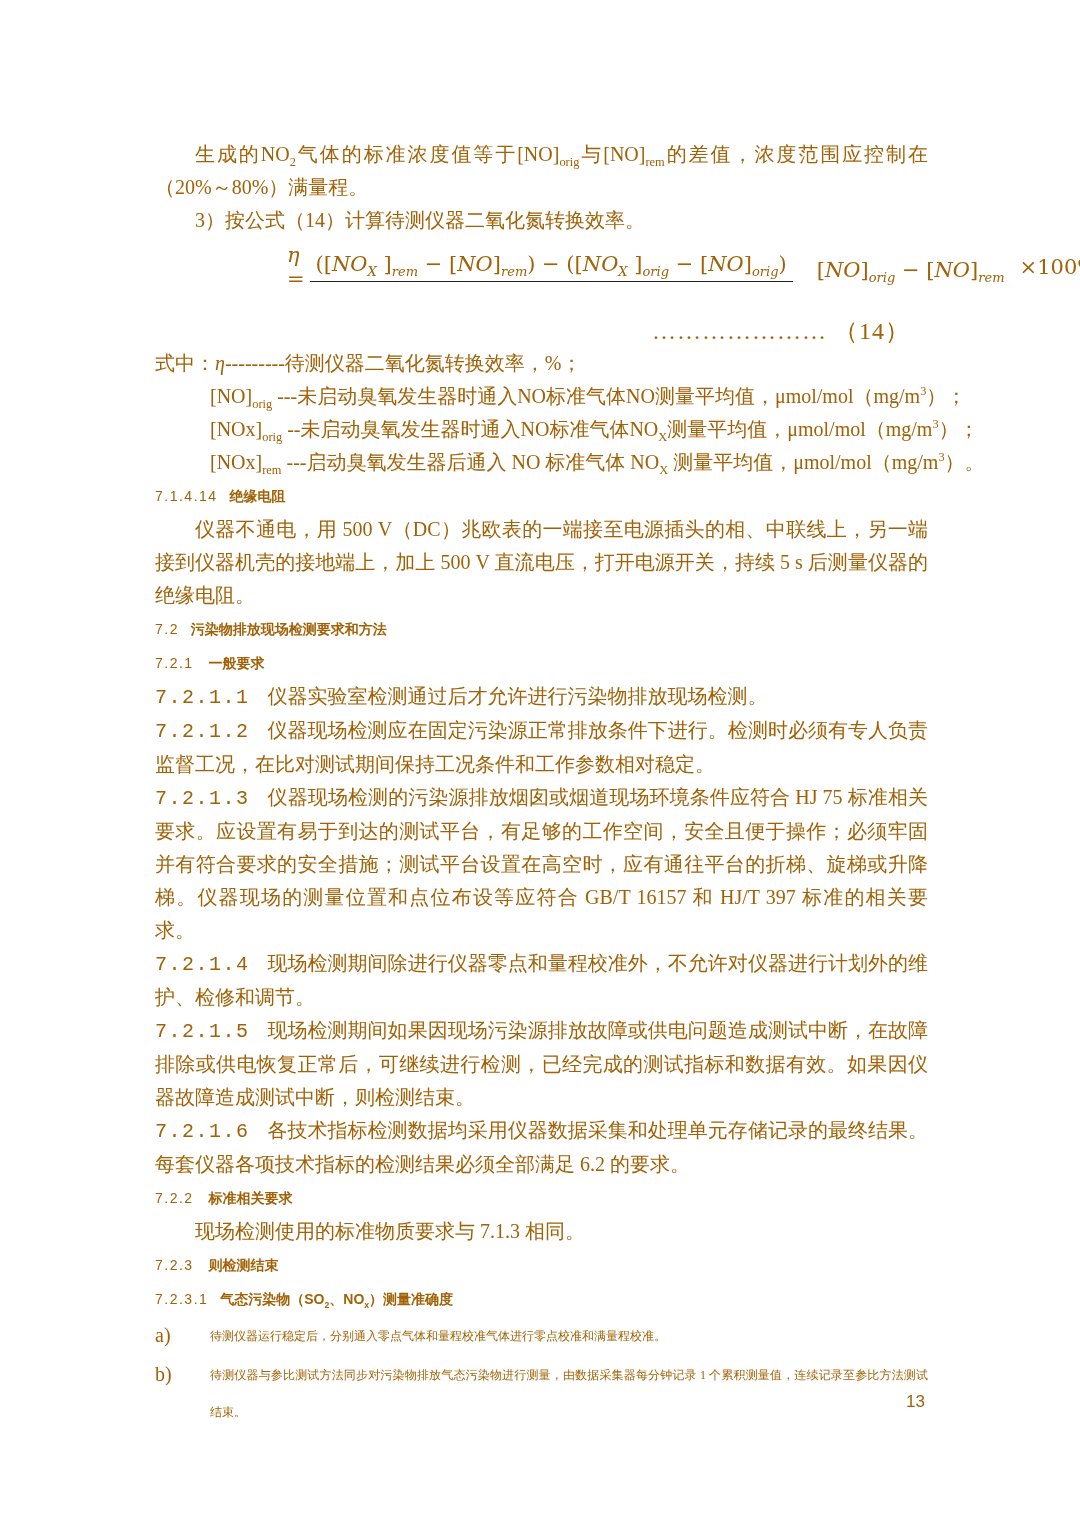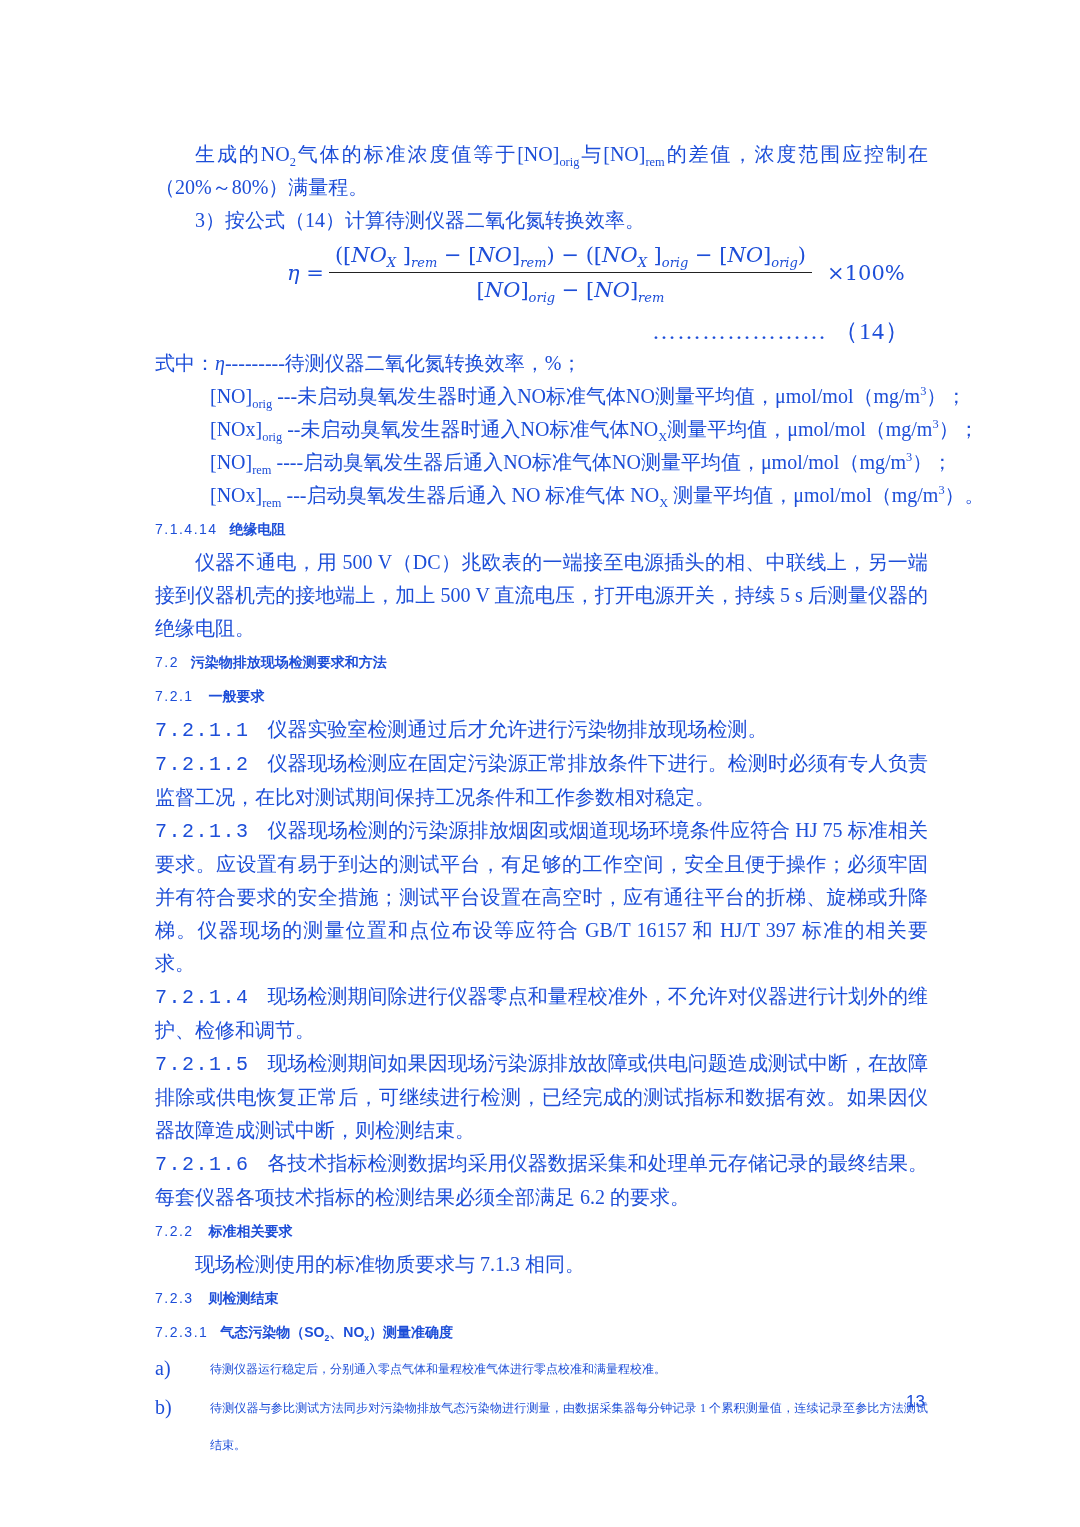--- a/index.html
+++ b/index.html
@@ -2,21 +2,21 @@
 <html lang="zh"><head>
 <meta charset="utf-8">
 <style>
   html, body { margin:0; padding:0; background:#e8e8e8; }
   .page {
     position: relative;
     width: 1080px;
     height: 1527px;
     margin: 0 auto;
     background: #ffffff;
-    color: #1d4ed8;
+    color: #a16207;
     overflow: hidden;
     box-sizing: border-box;
     padding: 138px 152px 0 155px;
   }
   
   .body {
     font-family: "Liberation Serif", "DejaVu Serif", serif;
     font-size: 20px;
     line-height: 33px;
     margin: 0;
@@ -50,21 +50,21 @@
     margin-top: 6px;
     font-family: "DejaVu Serif", "Liberation Serif", serif;
   }
   .formula-row {
     display: flex;
     align-items: center;
     margin-left: 132px;
     font-size: 21px;
   }
   .f-lhs i, .frac i, .f-var { font-style: italic; }
-  .frac { display: inline-flex; flex-direction: column; align-items: center; margin: 0 5px; }
+  .frac { display: inline-flex; flex-direction: row; align-items: center; margin: 0 5px; gap: 24px; }
   .frac .num { padding: 0 6px 5px 6px; border-bottom: 1.6px solid #222; white-space: nowrap; }
   .frac .den { padding-top: 5px; white-space: nowrap; }
   .f-mult { margin-left: 10px; }
   .eq-number-row {
     position: absolute;
     right: 18px;
     bottom: 0;
     font-size: 24px;
     letter-spacing: 1px;
     font-family: Liberation Serif, serif;
@@ -114,21 +114,20 @@
       <span>…………………</span>
       <span>（14）</span>
     </div>
   </div>
 
   <p class="body where-line">式中：<i>η</i>---------待测仪器二氧化氮转换效率，%；</p>
 
   <div class="definitions">
     <p class="body">[NO]<sub>orig</sub> ---未启动臭氧发生器时通入NO标准气体NO测量平均值，μmol/mol（mg/m<sup>3</sup>）；</p>
     <p class="body">[NOx]<sub>orig</sub> --未启动臭氧发生器时通入NO标准气体NO<sub>X</sub>测量平均值，μmol/mol（mg/m<sup>3</sup>）；</p>
-    <p class="body">[NO]<sub>rem</sub> ----启动臭氧发生器后通入NO标准气体NO测量平均值，μmol/mol（mg/m<sup>3</sup>）；</p>
     <p class="body">[NOx]<sub>rem</sub> ---启动臭氧发生器后通入 NO 标准气体 NO<sub>X</sub> 测量平均值，μmol/mol（mg/m<sup>3</sup>）。</p>
   </div>
 
   <h3 class="heading">
     <span class="hnum">7.1.4.14</span>
     <span class="htitle">绝缘电阻</span>
   </h3>
 
   <p class="body indent">仪器不通电，用 500 V（DC）兆欧表的一端接至电源插头的相、中联线上，另一端接到仪器机壳的接地端上，加上 500 V 直流电压，打开电源开关，持续 5 s 后测量仪器的绝缘电阻。</p>
 

